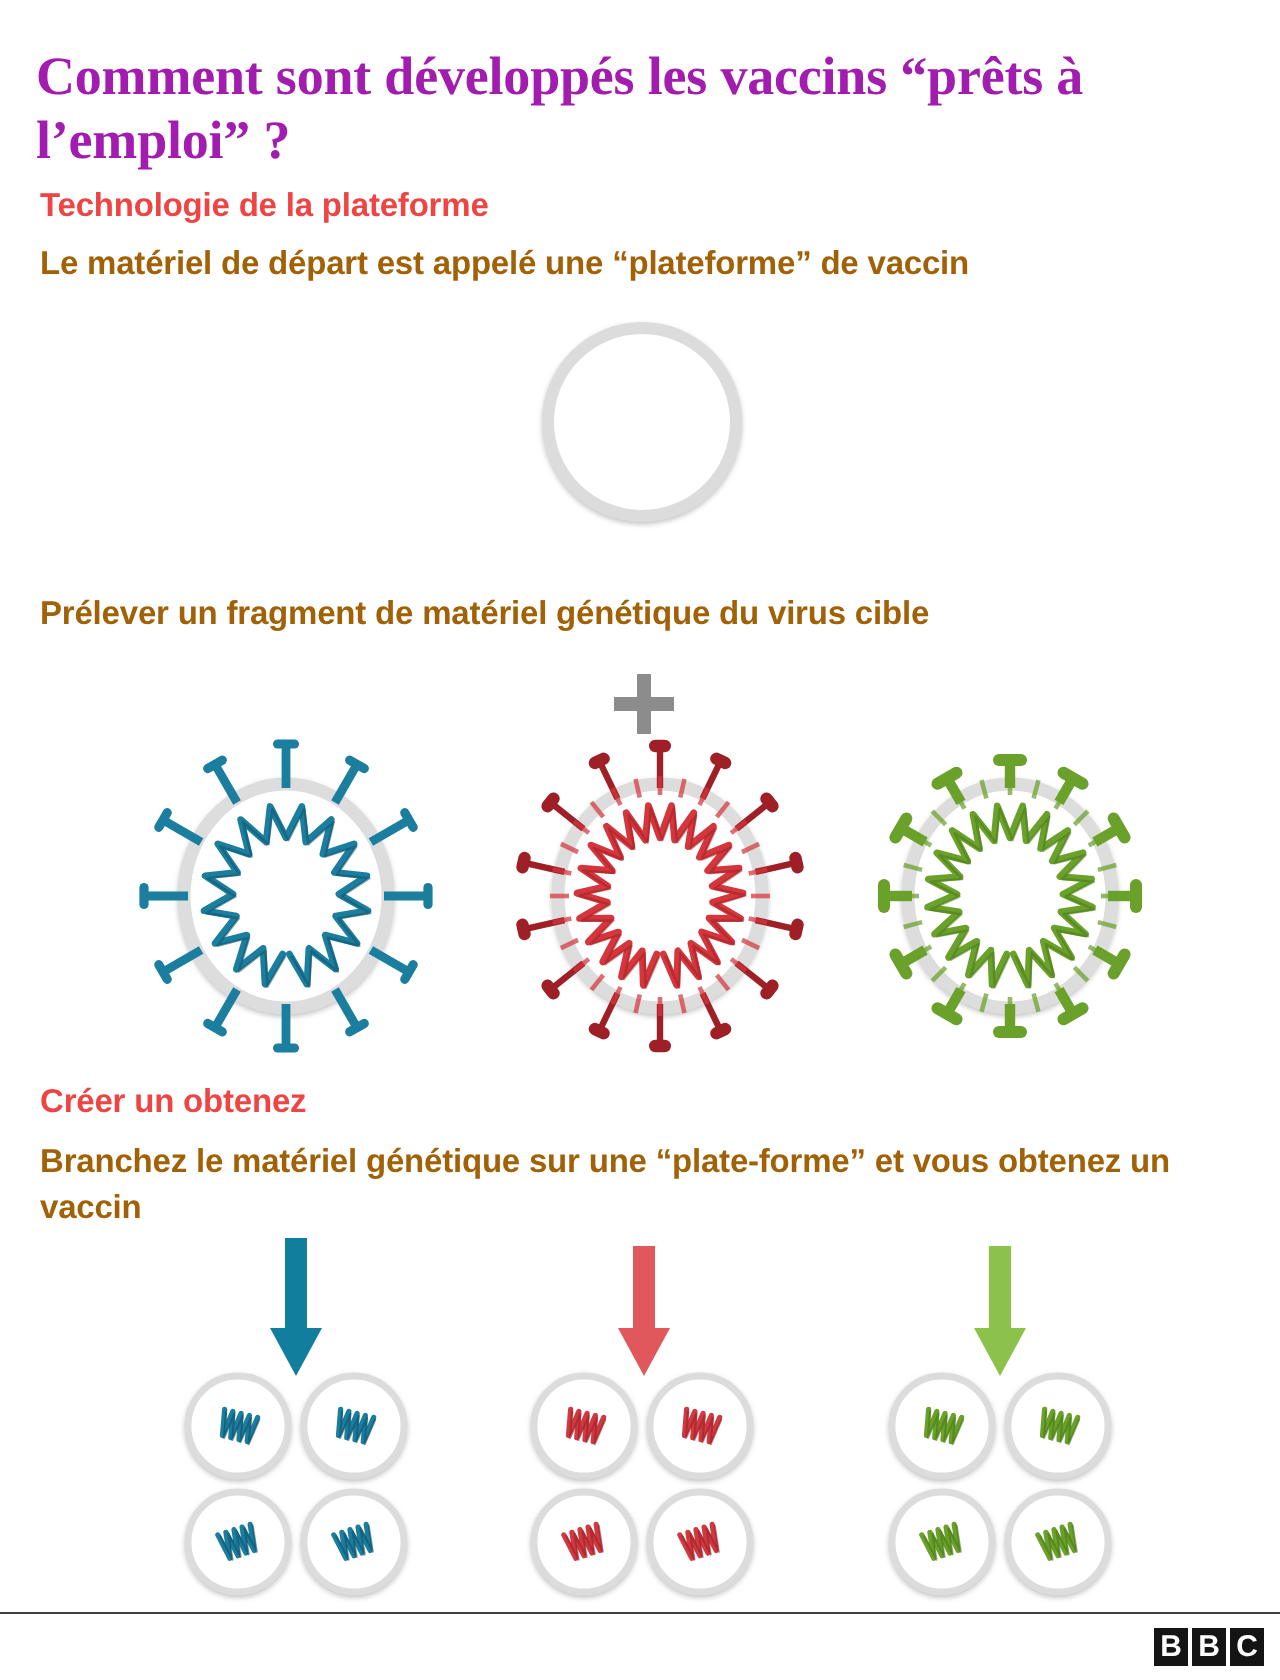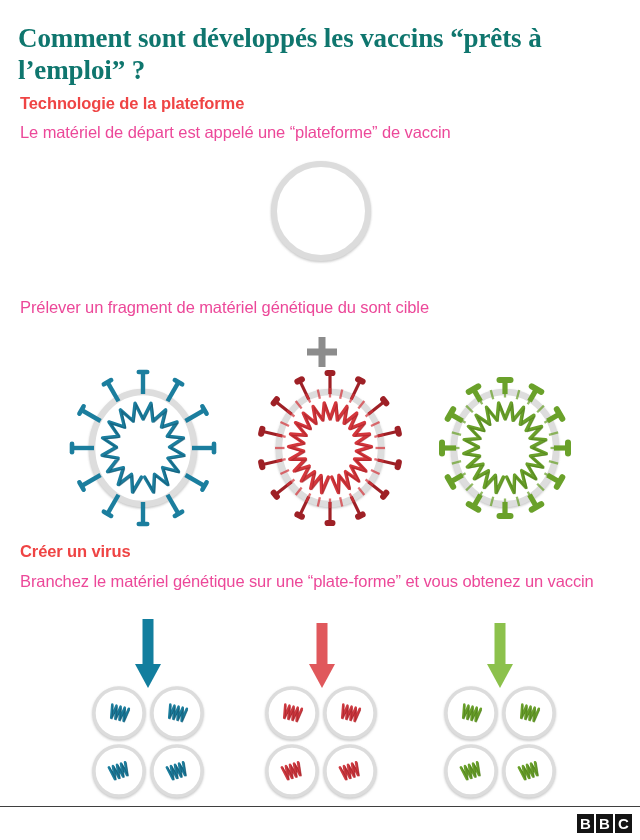--- a/index.html
+++ b/index.html
@@ -25,40 +25,40 @@
   
   .headline {
     position: absolute;
     left: 18px;
     top: 4px;
     width: 600px;
     font-family: "Liberation Serif", serif;
     font-size: 27px;
     line-height: 32px;
     font-weight: 700;
-    color: #0f766e;
+    color: #a21caf;
     letter-spacing: -0.1px;
   }
 
   
   .sect-title {
     position: absolute;
     left: 20px;
     font-size: 16.5px;
     font-weight: 700;
     color: #ef4444;
     letter-spacing: -0.1px;
   }
   .sect-body {
     position: absolute;
     left: 20px;
     font-size: 16.5px;
     line-height: 23px;
-    font-weight: 400;
-    color: #ec4899;
+    font-weight: 700;
+    color: #a16207;
     letter-spacing: -0.1px;
   }
 
   #sect1-title { top: 94px; }
   #sect1-body  { top: 121px; width: 600px; }
 
   #sect2-title { top: 268px; }
   #sect2-body  { top: 296px; width: 600px; }
 
   #sect3-title { top: 542px; }
@@ -105,23 +105,23 @@
 </head>
 <body>
 
 <div class="page">
 
   <h1 class="headline">Comment sont développés les vaccins “prêts à l’emploi” ?</h1>
 
   <div class="sect-title" id="sect1-title">Technologie de la plateforme</div>
   <div class="sect-body" id="sect1-body">Le matériel de départ est appelé une “plateforme” de vaccin</div>
 
-  <div class="sect-body" id="sect2-body">Prélever un fragment de matériel génétique du sont cible</div>
-
-  <div class="sect-title" id="sect3-title">Créer un virus</div>
+  <div class="sect-body" id="sect2-body">Prélever un fragment de matériel génétique du virus cible</div>
+
+  <div class="sect-title" id="sect3-title">Créer un obtenez</div>
   <div class="sect-body" id="sect3-body">Branchez le matériel génétique sur une “plate-forme” et vous obtenez un vaccin</div>
 
   <svg class="gfx" id="graphics" viewBox="0 0 640 840" width="640" height="840" xmlns="http://www.w3.org/2000/svg">
       <defs>
         <filter id="softshadow" x="-50%" y="-50%" width="200%" height="200%">
           <feDropShadow dx="0" dy="1.2" stdDeviation="1.2" flood-color="#b9b9b9" flood-opacity="0.85"></feDropShadow>
         </filter>
       </defs>
       <circle cx="321" cy="211" r="47" fill="#ffffff" stroke="#dcdcdc" stroke-width="6" filter="url(#softshadow)"></circle>
       <g>

